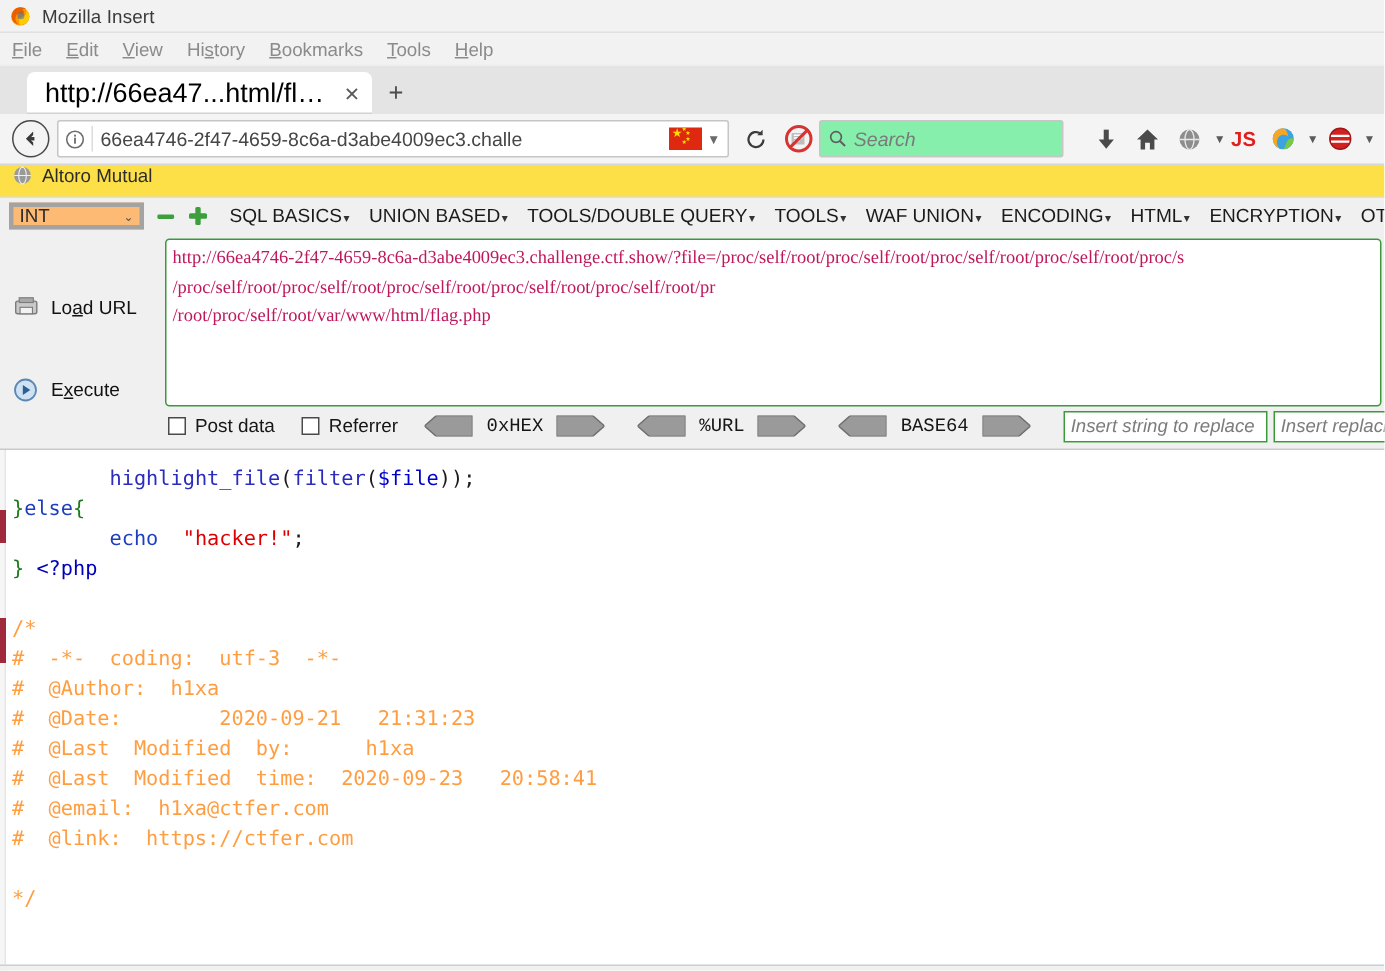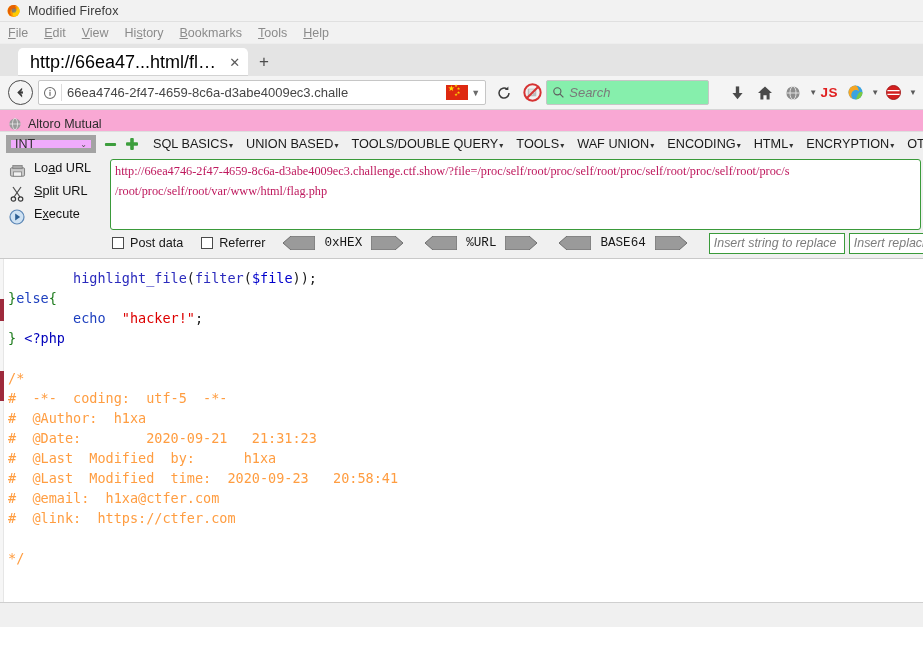--- a/index.html
+++ b/index.html
@@ -138,45 +138,45 @@
   }
   .js-badge {
     font-size: 13.5px; font-weight: bold; color: #e02020;
     letter-spacing: .3px;
   }
   .ext-caret { font-size: 8px; color: #5a5a5a; margin-left: 2px; }
 
   
   .bookmarksbar {
     height: 22px;
-    background: #f9a8d4;
+    background: #fde047;
     border-bottom: 1px solid #dedede;
-    display: flex; align-items: flex-end;
+    display: flex; align-items: flex-start;
     padding-left: 8px;
   }
   .bm-item { display: flex; align-items: center; }
   .bm-label { font-size: 12.5px; color: #2c2c2c; margin-left: 6px; }
 
   
   .hackbar {
     background: #f0f0f0;
     border-bottom: 1px solid #c9c9c9;
     padding-bottom: 2px;
   }
   .hb-menurow {
     height: 24px;
     display: flex; align-items: center;
     padding-left: 6px;
     overflow: hidden;
     white-space: nowrap;
   }
   .hb-select {
     width: 90px; height: 18px;
-    background: #f0abfc;
-    border: 5px solid #a3a3a3;
+    background: #fdba74;
+    border: 3px solid #a3a3a3;
     display: flex; align-items: center; justify-content: space-between;
     padding: 0 4px;
     font-size: 12.5px; color: #2c2c2c;
     flex: 0 0 auto;
   }
   .hb-select .sc { font-size: 8px; color: #555; }
   .hb-minus, .hb-plus {
     width: 16px; height: 16px; margin-left: 6px;
     display: flex; align-items: center; justify-content: center;
     flex: 0 0 auto;
@@ -184,22 +184,23 @@
   .hb-menu {
     font-size: 12.7px; color: #1a1a1a;
     margin-left: 13px; flex: 0 0 auto;
   }
   .hb-menu .mc { font-size: 8px; color: #333; margin-left: 1px; }
 
   .hb-body { display: flex; padding: 3px 0 0 2px; }
   .hb-buttons { width: 108px; flex: 0 0 auto; padding-top: 2px; }
   .hb-btn {
     height: 23px;
-    display: flex; align-items: flex-start;
+    display: flex; align-items: center;
     padding-left: 4px;
+    margin-top: 32px;
   }
   .hb-btn-ico {
     width: 22px; height: 20px;
     display: flex; align-items: center; justify-content: center;
     flex: 0 0 auto;
   }
   .hb-btn-label {
     font-size: 12.7px; color: #121212; margin-left: 6px;
   }
   .hb-btn-label u { text-decoration: underline; }
@@ -307,21 +308,21 @@
 </head>
 <body>
 
 <div class="titlebar">
   <svg class="ff-logo" viewBox="0 0 32 32">
     <circle cx="16" cy="17" r="13" fill="#ff9500"></circle>
     <path d="M16 4 C9 4 4 10 4 17 c0 6 4 10 9 11 -4-3-5-8-3-12 2-4 7-5 10-3 2-2 1-5-1-6 2-1 5-1 7 1 C23 5 20 4 16 4z" fill="#e66000"></path>
     <path d="M16 29 c7 0 13-5 13-12 0-4-2-8-5-10 1 3 1 6-1 8-2 2-5 2-7 4-3 3-2 8 0 10z" fill="#ffcb00"></path>
     <circle cx="17" cy="16" r="5" fill="#0060df" opacity=".45"></circle>
   </svg>
-  <span class="titlebar-text">Modified Firefox</span>
+  <span class="titlebar-text">Mozilla Insert</span>
 </div>
 
 <div class="menubar">
   <span class="mi"><u>F</u>ile</span>
   <span class="mi"><u>E</u>dit</span>
   <span class="mi"><u>V</u>iew</span>
   <span class="mi">Hi<u>s</u>tory</span>
   <span class="mi"><u>B</u>ookmarks</span>
   <span class="mi"><u>T</u>ools</span>
   <span class="mi"><u>H</u>elp</span>
@@ -485,42 +486,32 @@
           <svg width="17" height="15" viewBox="0 0 18 16">
             <rect x="1.5" y="4" width="15" height="9" rx="1.4" fill="#c9c9c9" stroke="#7b7b7b" stroke-width="1"></rect>
             <rect x="4" y="1.6" width="10" height="3.4" fill="#a9a9a9" stroke="#7b7b7b" stroke-width=".8"></rect>
             <rect x="4.6" y="8.4" width="8.8" height="4.6" fill="#f2f2f2" stroke="#7b7b7b" stroke-width=".8"></rect>
           </svg>
         </span>
         <span class="hb-btn-label">Lo<u>a</u>d URL</span>
       </div>
       <div class="hb-btn">
         <span class="hb-btn-ico">
-          <svg width="14" height="16" viewBox="0 0 14 16">
-            <line x1="3" y1="1" x2="10" y2="11" stroke="#4a4a4a" stroke-width="1.2"></line>
-            <line x1="11" y1="1" x2="4" y2="11" stroke="#4a4a4a" stroke-width="1.2"></line>
-            <circle cx="3.4" cy="13" r="2.2" fill="none" stroke="#3a3a3a" stroke-width="1.2"></circle>
-            <circle cx="10.6" cy="13" r="2.2" fill="none" stroke="#3a3a3a" stroke-width="1.2"></circle>
-          </svg>
-        </span>
-        <span class="hb-btn-label"><u>S</u>plit URL</span>
-      </div>
-      <div class="hb-btn">
-        <span class="hb-btn-ico">
           <svg width="16" height="16" viewBox="0 0 16 16">
             <circle cx="8" cy="8" r="7" fill="#cfe2f3" stroke="#5b86b5" stroke-width="1.2"></circle>
             <path d="M6.2 4.6 L11.2 8 L6.2 11.4 Z" fill="#2d5f93"></path>
           </svg>
         </span>
         <span class="hb-btn-label">E<u>x</u>ecute</span>
       </div>
     </div>
 
     <div class="hb-textarea">
       <div class="hb-ta-line">http://66ea4746-2f47-4659-8c6a-d3abe4009ec3.challenge.ctf.show/?file=/proc/self/root/proc/self/root/proc/self/root/proc/self/root/proc/s</div>
+      <div class="hb-ta-line">/proc/self/root/proc/self/root/proc/self/root/proc/self/root/proc/self/root/pr</div>
       <div class="hb-ta-line">/root/proc/self/root/var/www/html/flag.php</div>
     </div>
   </div>
 
   <div class="hb-optrow">
     <span class="hb-check">
       <span class="hb-cbox"></span>
       <span class="hb-check-label">Post data</span>
     </span>
     <span class="hb-check">
@@ -582,21 +573,21 @@
 <div class="content">
   <div class="content-scroll-edge"></div>
   <div class="content-accent" style="top:40px;height:22px"></div>
   <div class="content-accent" style="top:112px;height:30px"></div>
   <pre class="code" id="code-block"><span class="c-pln">        </span><span class="c-fn">highlight_file</span><span class="c-pln">(</span><span class="c-fn">filter</span><span class="c-pln">(</span><span class="c-var">$file</span><span class="c-pln">));</span>
 <span class="c-html">}</span><span class="c-kw">else</span><span class="c-html">{</span>
 <span class="c-pln">        </span><span class="c-kw">echo</span><span class="c-pln">  </span><span class="c-str">"hacker!"</span><span class="c-pln">;</span>
 <span class="c-html">}</span><span class="c-pln"> </span><span class="c-php">&lt;?php</span>
 <span class="c-pln"></span>
 <span class="c-cmt">/*</span>
-<span class="c-cmt">#  -*-  coding:  utf-5  -*-</span>
+<span class="c-cmt">#  -*-  coding:  utf-3  -*-</span>
 <span class="c-cmt">#  @Author:  h1xa</span>
 <span class="c-cmt">#  @Date:        2020-09-21   21:31:23</span>
 <span class="c-cmt">#  @Last  Modified  by:      h1xa</span>
 <span class="c-cmt">#  @Last  Modified  time:  2020-09-23   20:58:41</span>
 <span class="c-cmt">#  @email:  h1xa@ctfer.com</span>
 <span class="c-cmt">#  @link:  https://ctfer.com</span>
 <span class="c-pln"></span>
 <span class="c-cmt">*/</span>
 <span class="c-pln"></span>
 <span class="c-pln"></span>

